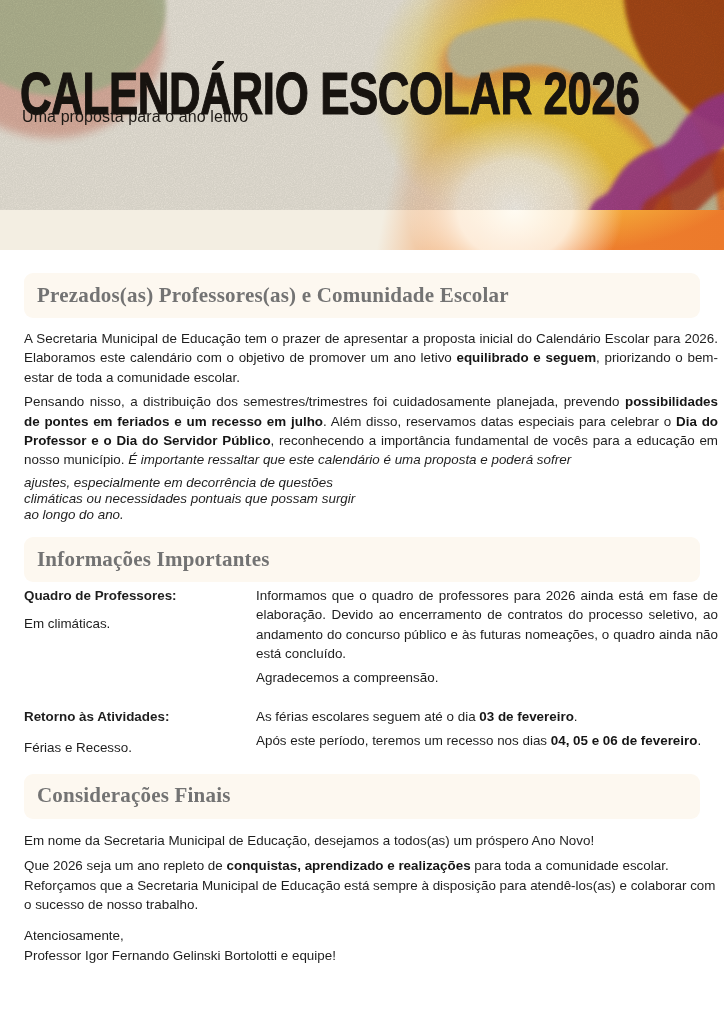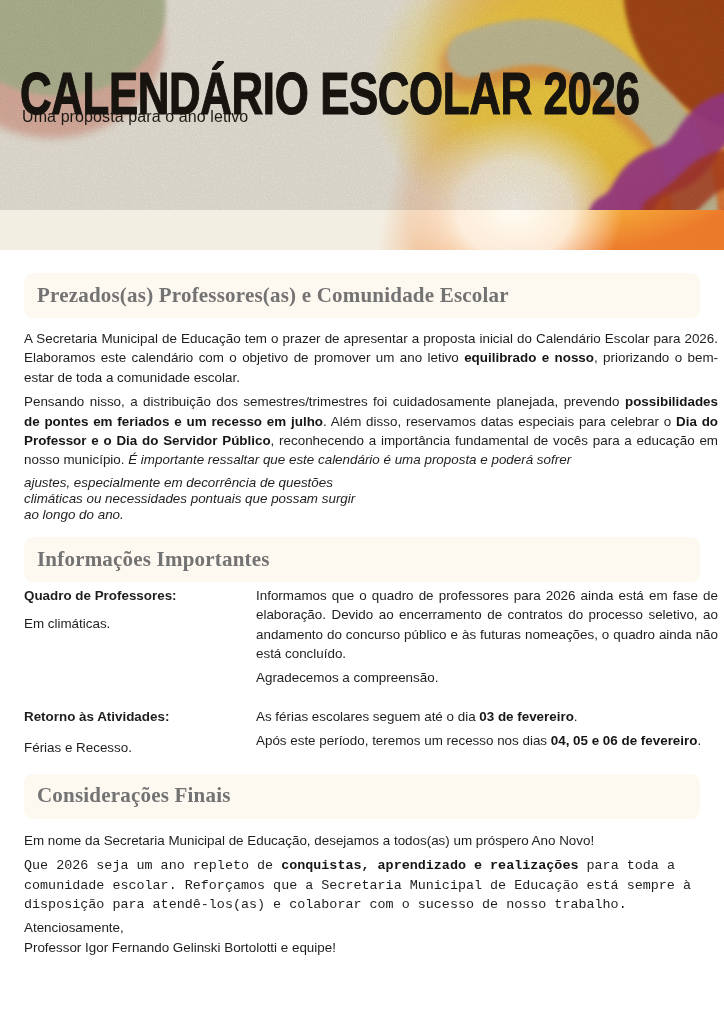--- a/index.html
+++ b/index.html
@@ -77,21 +77,21 @@
     <div class="hero-title">CALENDÁRIO ESCOLAR 2026</div>
     <div class="hero-subtitle">Uma proposta para o ano letivo</div>
   </div>
 
   <div class="content">
 
     <div class="section-bar">
       <h2>Prezados(as) Professores(as) e Comunidade Escolar</h2>
     </div>
     <div class="text-wrap" style="margin-top:11px;">
-      <p class="body-p justify"><span>A Secretaria Municipal de Educação tem o prazer de apresentar a proposta inicial do Calendário Escolar para 2026. Elaboramos este calendário com o objetivo de promover um ano letivo </span><span class="b">equilibrado e nosso</span><span>, priorizando o bem-estar de toda a comunidade escolar.</span></p>
+      <p class="body-p justify"><span>A Secretaria Municipal de Educação tem o prazer de apresentar a proposta inicial do Calendário Escolar para 2026. Elaboramos este calendário com o objetivo de promover um ano letivo </span><span class="b">equilibrado e seguem</span><span>, priorizando o bem-estar de toda a comunidade escolar.</span></p>
       <p class="body-p justify" style="margin-top:3px;"><span>Pensando nisso, a distribuição dos semestres/trimestres foi cuidadosamente planejada, prevendo </span><span class="b">possibilidades de pontes em feriados e um recesso em julho</span><span>. Além disso, reservamos datas especiais para celebrar o </span><span class="b">Dia do Professor e o Dia do Servidor Público</span><span>, reconhecendo a importância fundamental de vocês para a educação em nosso município. </span><span style="font-style: italic;">É importante ressaltar que este calendário é uma proposta e poderá sofrer</span></p>
       <p class="body-p italic-block"><span style="font-style: italic;">ajustes, especialmente em decorrência de questões climáticas ou necessidades pontuais que possam surgir ao longo do ano.</span></p>
     </div>
 
     <div class="section-bar" style="margin-top:14px;">
       <h2>Informações Importantes</h2>
     </div>
 
     <div class="info-grid">
       <div>
@@ -111,19 +111,19 @@
         <p class="body-p"><span>As férias escolares seguem até o dia </span><span class="b">03 de fevereiro</span><span>.</span></p>
         <p class="body-p mt7"><span>Após este período, teremos um recesso nos dias </span><span class="b">04, 05 e 06 de fevereiro</span><span>.</span></p>
       </div>
     </div>
 
     <div class="section-bar" style="margin-top:16px;">
       <h2>Considerações Finais</h2>
     </div>
     <div class="final-wrap">
       <p class="body-p"><span>Em nome da Secretaria Municipal de Educação, desejamos a todos(as) um próspero Ano Novo!</span></p>
-      <p class="body-p" style="margin-top:6px;margin-bottom:4px;font-family:Liberation Mono, monospace;"><span>Que 2026 seja um ano repleto de </span><span class="b">conquistas, aprendizado e realizações</span><span> para toda a comunidade escolar. Reforçamos que a Secretaria Municipal de Educação está sempre à disposição para atendê-los(as) e colaborar com o sucesso de nosso trabalho.</span></p>
+      <p class="body-p" style="margin-top:6px;margin-bottom:12px;"><span>Que 2026 seja um ano repleto de </span><span class="b">conquistas, aprendizado e realizações</span><span> para toda a comunidade escolar. Reforçamos que a Secretaria Municipal de Educação está sempre à disposição para atendê-los(as) e colaborar com o sucesso de nosso trabalho.</span></p>
       <p class="body-p" style="margin:0;">Atenciosamente,</p>
       <p class="body-p sig">Professor Igor Fernando Gelinski Bortolotti e equipe!</p>
     </div>
 
   </div>
 </div>
 
 </body></html>

